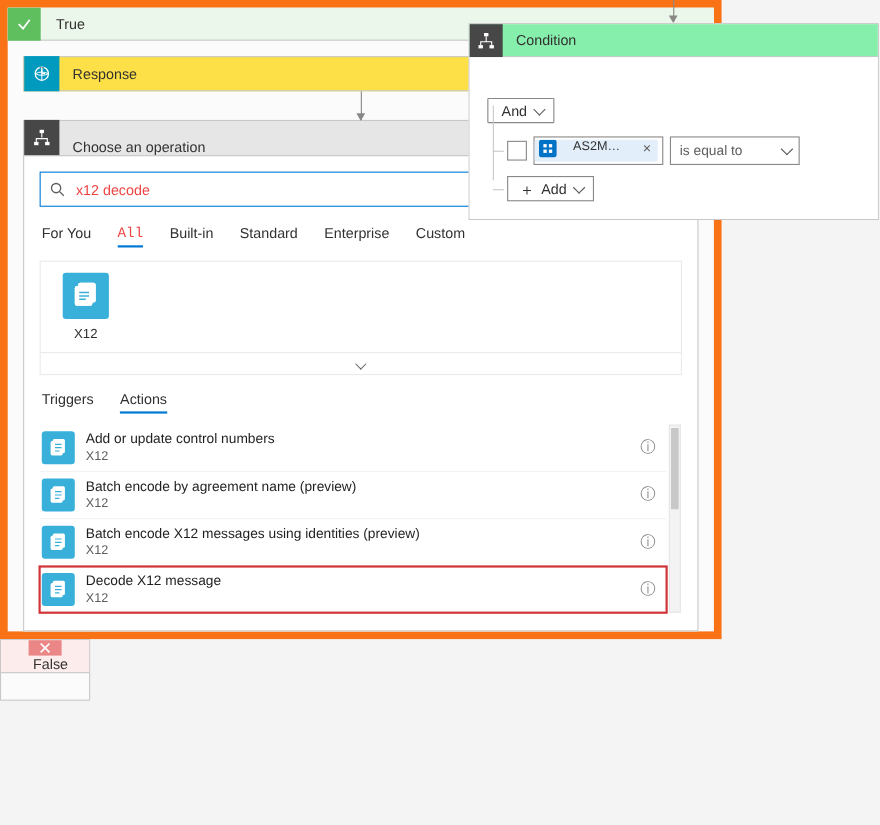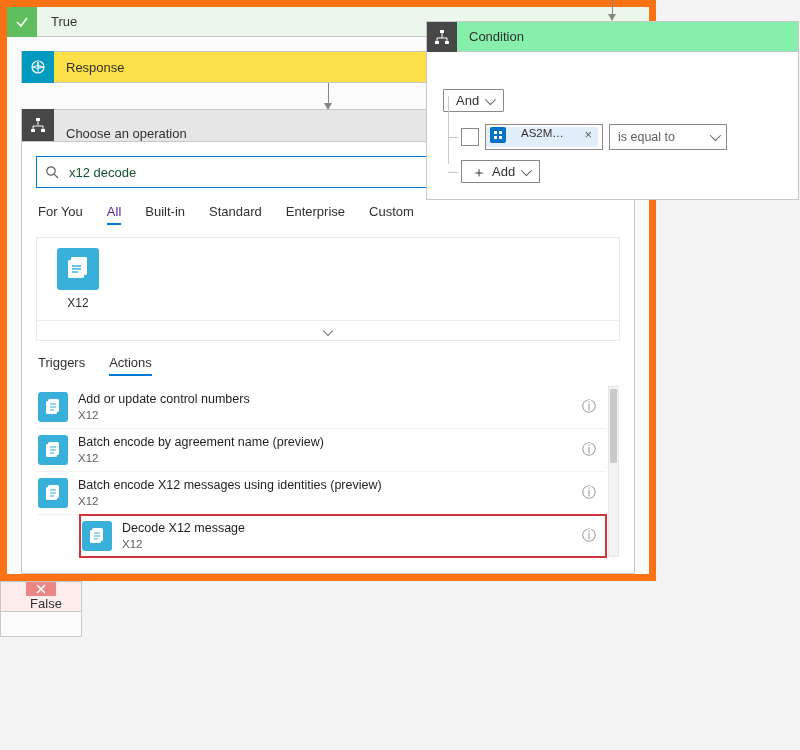--- a/index.html
+++ b/index.html
@@ -50,41 +50,41 @@
 
   
   .choose { margin: 0 14px 0 14px; border: 1px solid #c8c8c8; background: #fff; }
   .choose-head { height: 32px; background: #e6e6e6; border-bottom: 1px solid #c8c8c8; display:flex; align-items:flex-end; }
   .choose-head .cicon { width:32px; height:32px; background:#474747; display:flex; align-items:center; justify-content:center; }
   .choose-head .clbl { padding-left: 12px; flex:1; font-size:13px; }
   .choose-head .close { padding: 0 10px; font-size: 16px; color:#605e5c; cursor:pointer; }
   .choose-body { padding: 14px 14px 16px 14px; }
   .search { height: 32px; border: 1.6px solid #0078d4; display:flex; align-items:center; padding: 0 8px; gap: 8px; }
   .search .mag { color:#605e5c; font-size:14px; }
-  .search input { border:none; outline:none; flex:1; font-size:13px; color:#14532d; background:transparent; }
+  .search input { border:none; outline:none; flex:1; font-size:13px; color:#ef4444; background:transparent; }
   .search .clear { color:#0078d4; font-size: 15px; cursor:pointer; }
 
   .filter-tabs { display:flex; gap: 24px; margin: 16px 2px 12px 2px; font-size:13px; color:#323130; }
   .ft { padding-bottom: 4px; cursor:pointer; }
-  .ft.active { color:#4c1d95; border-bottom: 2px solid #0078d4; font-weight: 500; }
+  .ft.active { color:#ef4444; border-bottom: 2px solid #0078d4; font-weight: 500; font-family: Liberation Mono, monospace; }
 
   .connectors { border: 1px solid #eaeaea; padding: 10px; display:flex; }
   .conn { width: 62px; text-align:center; font-size: 12px; }
   .conn .cimg { width: 42px; height: 42px; background:#39b0d9; border-radius:3px; margin: 0 auto 6px auto; display:flex; align-items:center; justify-content:center; }
   .exp-bar { height: 20px; border: 1px solid #eaeaea; border-top: none; display:flex; align-items:center; justify-content:center; }
 
   .ta-tabs { display:flex; gap: 24px; margin: 14px 2px 10px 2px; font-size:13px; }
   .ta { padding-bottom: 4px; cursor:pointer; color:#323130; }
   .ta.active { border-bottom: 2px solid #0078d4; font-weight: 500; }
 
   .actions-scroll { position: relative; padding-right: 14px; }
   .actions-scroll .sb { position:absolute; right: 1px; top: 0; bottom:0; width: 11px; background:#f3f3f3; border:1px solid #e6e6e6; }
   .actions-scroll .sb .thumb { position:absolute; left:1px; right:1px; top:2px; height: 74px; background:#c8c8c8; border-radius:1px; }
   .action { display:flex; align-items:center; gap: 10px; padding: 6px 6px 6px 2px; border-bottom: 1px solid #f3f3f3; cursor:pointer; }
-  .action:last-child { border-bottom: none; margin-left: 44px; }
+  .action:last-child { border-bottom: none; }
   .action .aimg { width: 30px; height: 30px; background:#39b0d9; border-radius:3px; display:flex; align-items:center; justify-content:center; flex-shrink:0; }
   .action .atxt { flex:1; line-height: 1.25; }
   .action .atxt .t1 { font-size: 12.5px; color:#201f1e; }
   .action .atxt .t2 { font-size: 11.5px; color:#605e5c; }
   .action .info { color:#8a8886; font-size: 14px; padding: 0 4px; }
   .highlight { outline: 2px solid #d13438; outline-offset: -1px; }
 
   
   .false-wrap { left: 716px; top: 192px; width: 82px; border:1px solid #c8c8c8; background:#fbfbfb; height: 56px; }
   .false-header { height: 30px; display:flex; align-items:center; border-bottom:1px solid #c8c8c8; background:#fdecec;flex-direction:column; }

